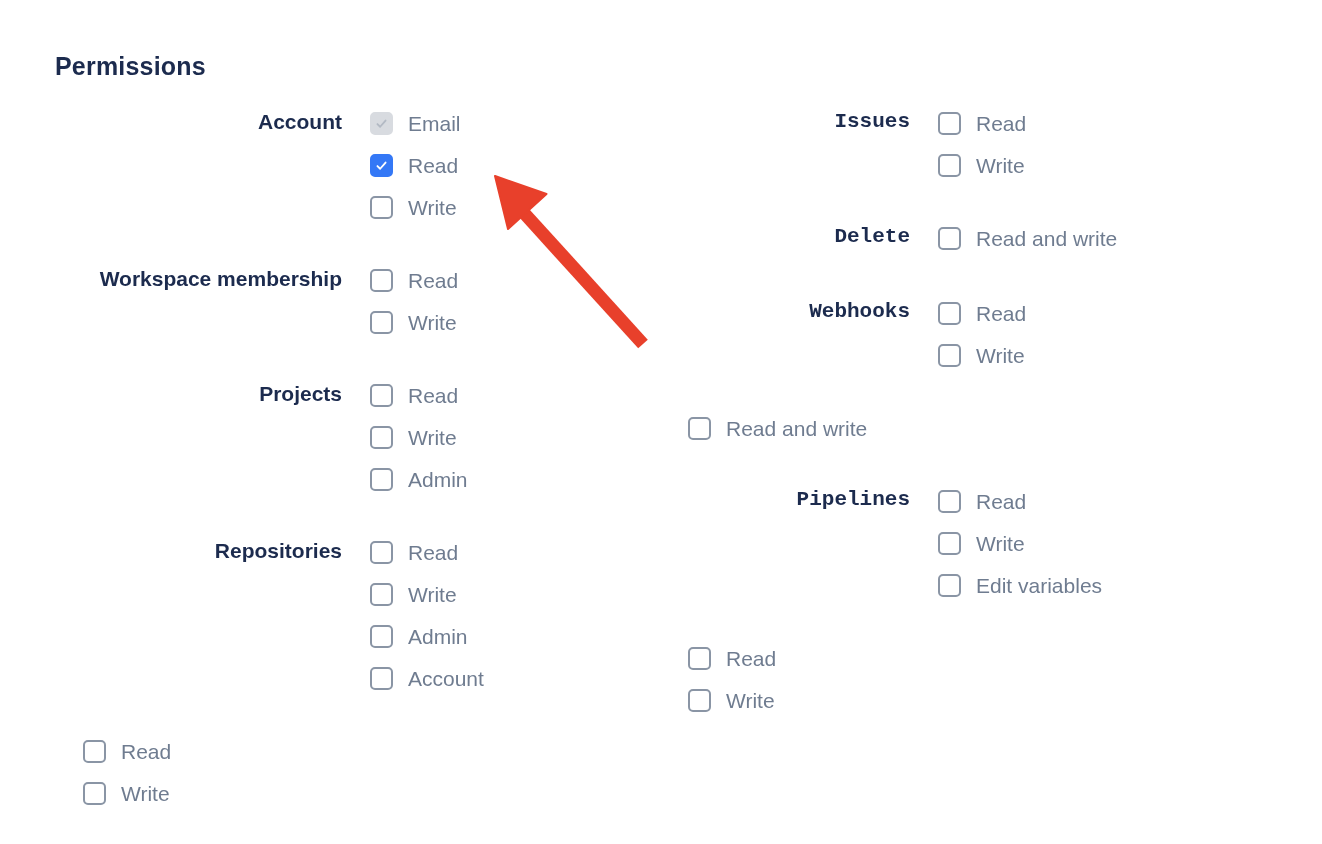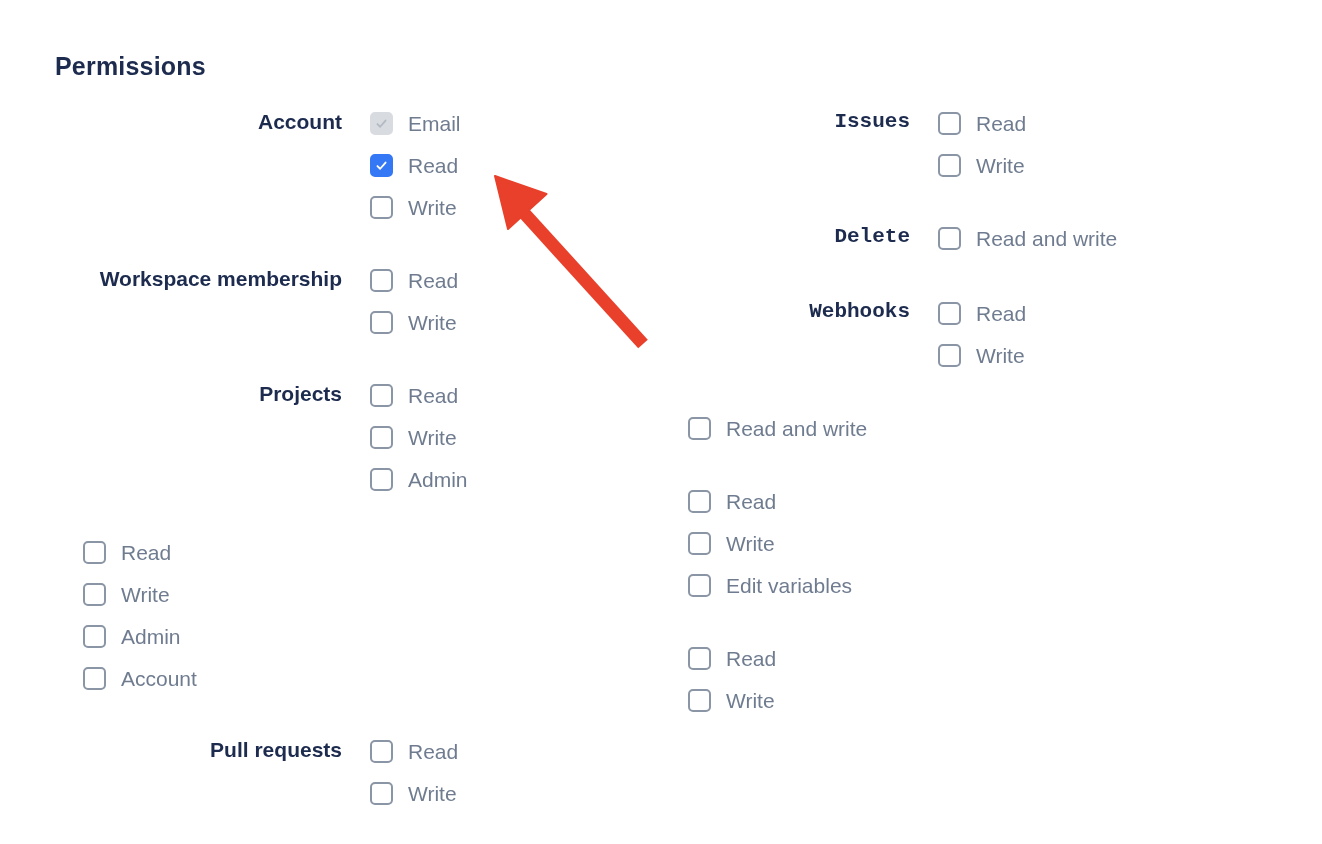--- a/index.html
+++ b/index.html
@@ -180,20 +180,21 @@
   </label>
             <label class="option">
     <span class="checkbox">
       
     </span>
     <span class="option-label">Admin</span>
   </label>
           </div>
   </div>
         <div class="group">
+    <div class="group-label">Repositories</div>
     <div class="options">
             <label class="option">
     <span class="checkbox">
       
     </span>
     <span class="option-label">Read</span>
   </label>
             <label class="option">
     <span class="checkbox">
       
@@ -208,21 +209,20 @@
   </label>
             <label class="option">
     <span class="checkbox">
       
     </span>
     <span class="option-label">Account</span>
   </label>
           </div>
   </div>
         <div class="group">
-    <div class="group-label">Pull requests</div>
     <div class="options">
             <label class="option">
     <span class="checkbox">
       
     </span>
     <span class="option-label">Read</span>
   </label>
             <label class="option">
     <span class="checkbox">
       
@@ -282,20 +282,21 @@
     <div class="options">
             <label class="option">
     <span class="checkbox">
       
     </span>
     <span class="option-label">Read and write</span>
   </label>
           </div>
   </div>
         <div class="group">
+    <div class="group-label">Pipelines</div>
     <div class="options">
             <label class="option">
     <span class="checkbox">
       
     </span>
     <span class="option-label">Read</span>
   </label>
             <label class="option">
     <span class="checkbox">
       

